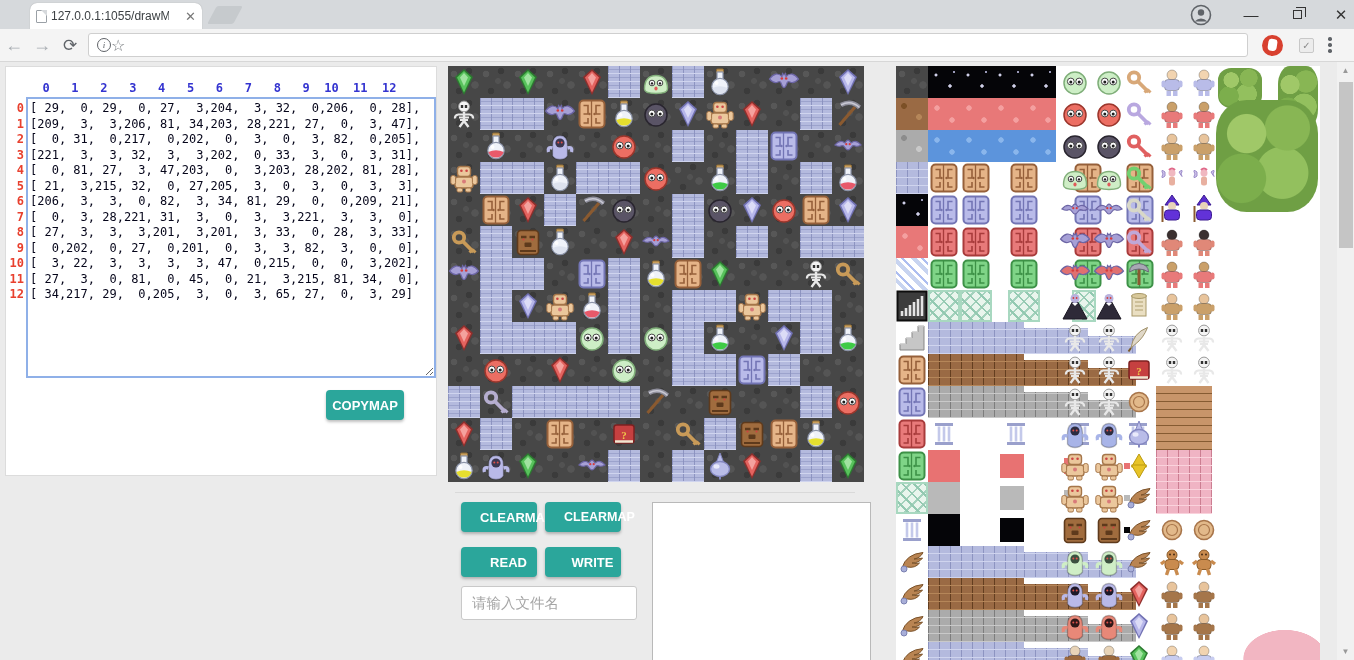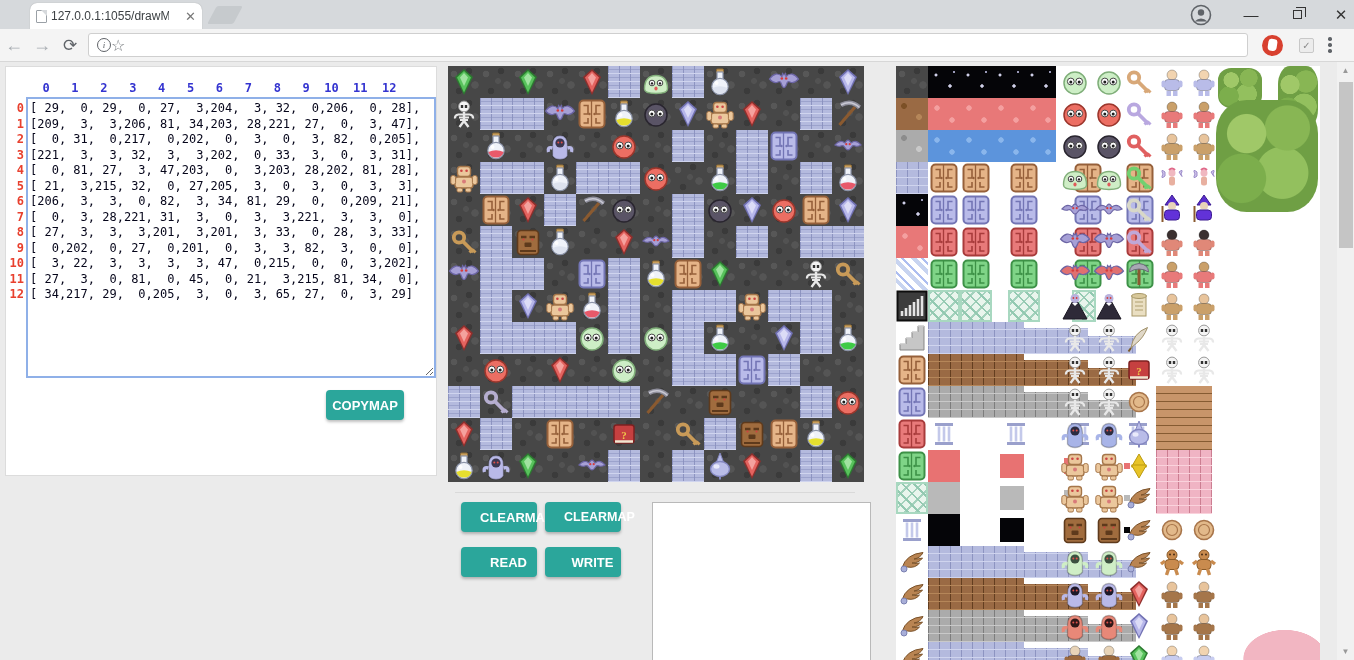--- a/index.html
+++ b/index.html
@@ -952,20 +952,21 @@
             <polygon points="16,7 20,11.5 16,20 12,11.5" fill="#a0e3a0"></polygon>
           </svg>
         </div>
       </div>
 
     <div class="ruleline"></div>
     <button class="tealbtn ctl-btn" style="left:461px;top:440px;">CLEARMAP</button>
     <button class="tealbtn ctl-btn" style="left:545px;top:440px;font-size:12.5px;">CLEARMAP</button>
     <button class="tealbtn ctl-btn" style="left:461px;top:485px;">READ</button>
     <button class="tealbtn ctl-btn" style="left:545px;top:485px;">WRITE</button>
+    <input class="filename" type="text" placeholder="请输入文件名" style="">
     <div class="outbox"></div>
 
     <div class="tileset" id="tileset">
         <div class="ts-abs t-floor" style="left: 0px; top: 0px; width: 32px; height: 32px;"></div>
         <div class="ts-abs terr-dirt" style="left: 0px; top: 32px; width: 32px; height: 32px;"></div>
         <div class="ts-abs terr-gray" style="left: 0px; top: 64px; width: 32px; height: 32px;"></div>
         <div class="ts-abs w-lav" style="left: 0px; top: 96px; width: 32px; height: 32px;"></div>
         <div class="ts-abs terr-night" style="left: 0px; top: 128px; width: 32px; height: 32px;"></div>
         <div class="ts-abs terr-red" style="left: 0px; top: 160px; width: 32px; height: 32px;"></div>
         <div class="ts-abs terr-stripe" style="left: 0px; top: 192px; width: 32px; height: 32px;"></div>

